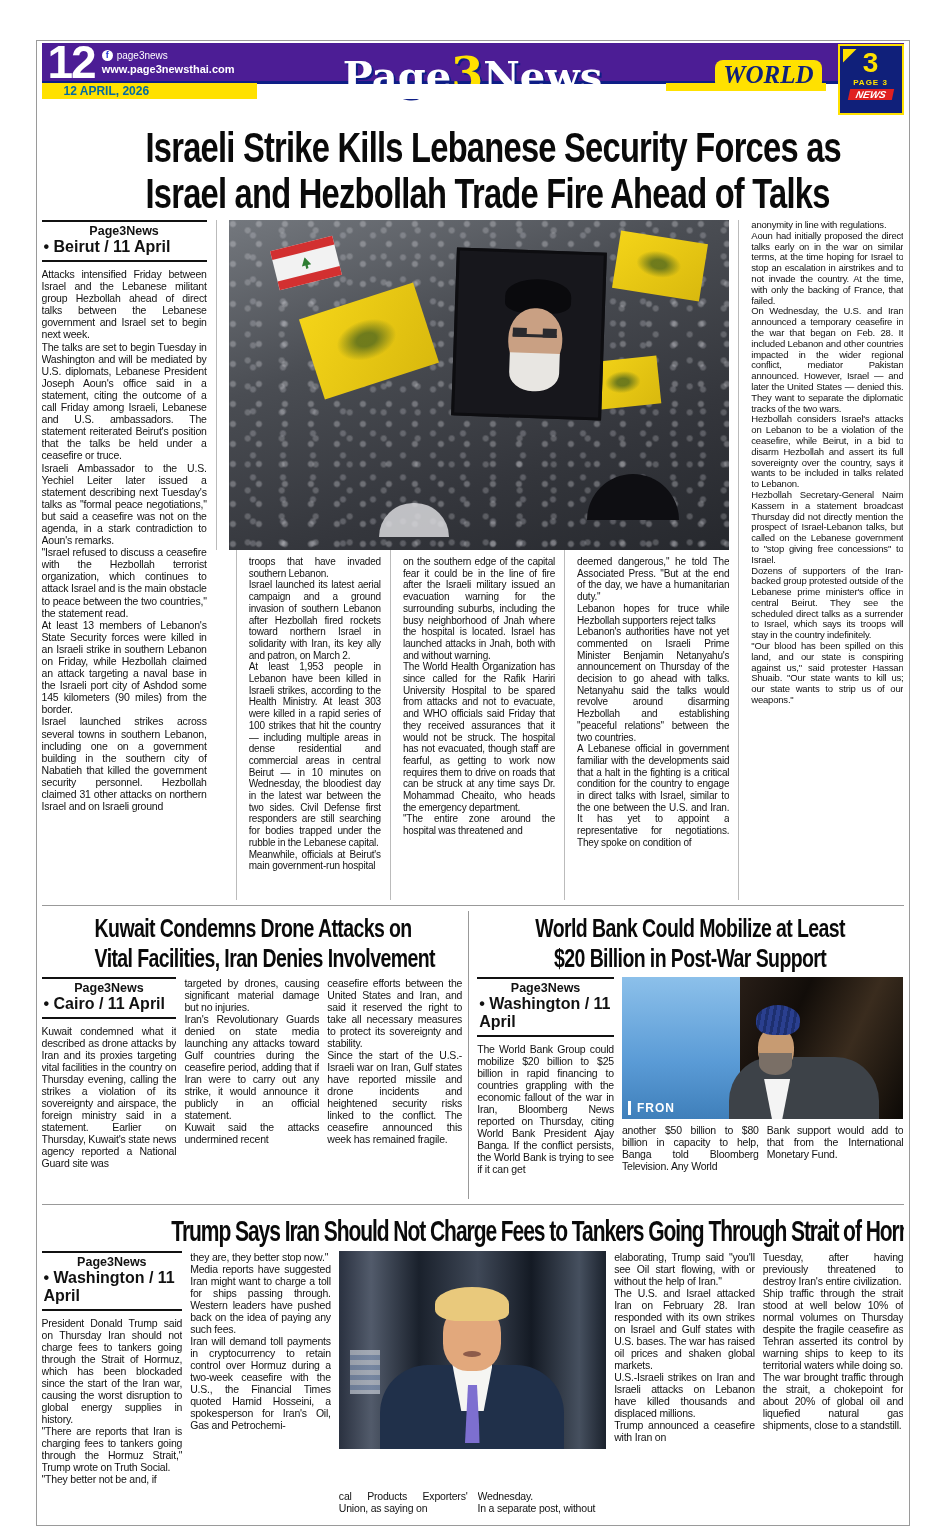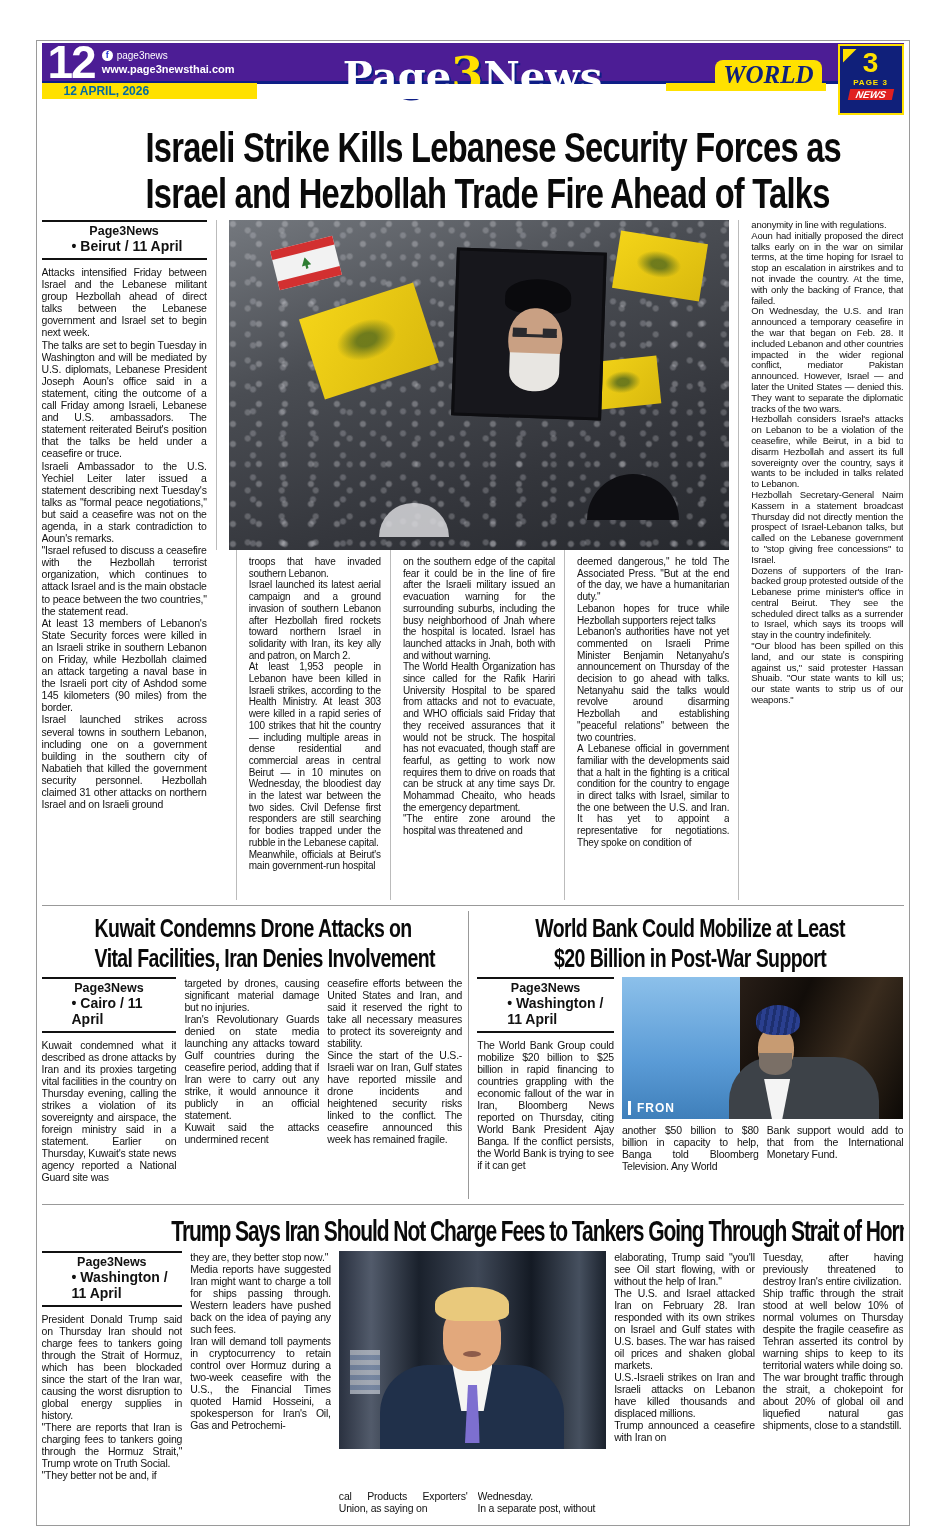--- a/index.html
+++ b/index.html
@@ -43,21 +43,21 @@
   .lead-head { padding:7px 0 4px; }
   .cond { font-weight:bold; text-align:center; white-space:nowrap; color:#0a0a0a;
           transform-origin:50% 50%; }
   .lead-head .cond { font-size:43px; line-height:46px; letter-spacing:-1px; transform:scaleX(0.76); }
   .mid-head .cond { font-size:26px; line-height:30px; letter-spacing:-0.8px; transform:scaleX(0.75); }
   .trump-head .cond { font-size:30px; line-height:36px; letter-spacing:-1.5px; transform:scaleX(0.70); }
 
   
   .byl { border-top:2px solid #111; border-bottom:2px solid #111; padding:2px 0 4px; margin-bottom:6px; }
   .byl-src { font-size:12.5px; font-weight:bold; text-align:center; }
-  .byl-loc { font-size:14px; font-weight:bold; padding-left:2px;margin-left:28px; }
+  .byl-loc { font-size:16px; font-weight:bold; padding-left:2px; }
 
   
   .btxt { text-align:justify; white-space:pre-line; letter-spacing:-0.2px; overflow:hidden; }
   .fs-a { font-size:10.5px; line-height:12.1px; }
   .fs-b { font-size:10px;   line-height:11.7px; }
   .fs-c { font-size:9.5px;  line-height:10.8px; }
   .fs-d { font-size:10.5px; line-height:12px; }
 
   
   .lead-grid { display:grid; grid-template-columns:repeat(5,1fr); grid-template-rows:330px 1fr;

